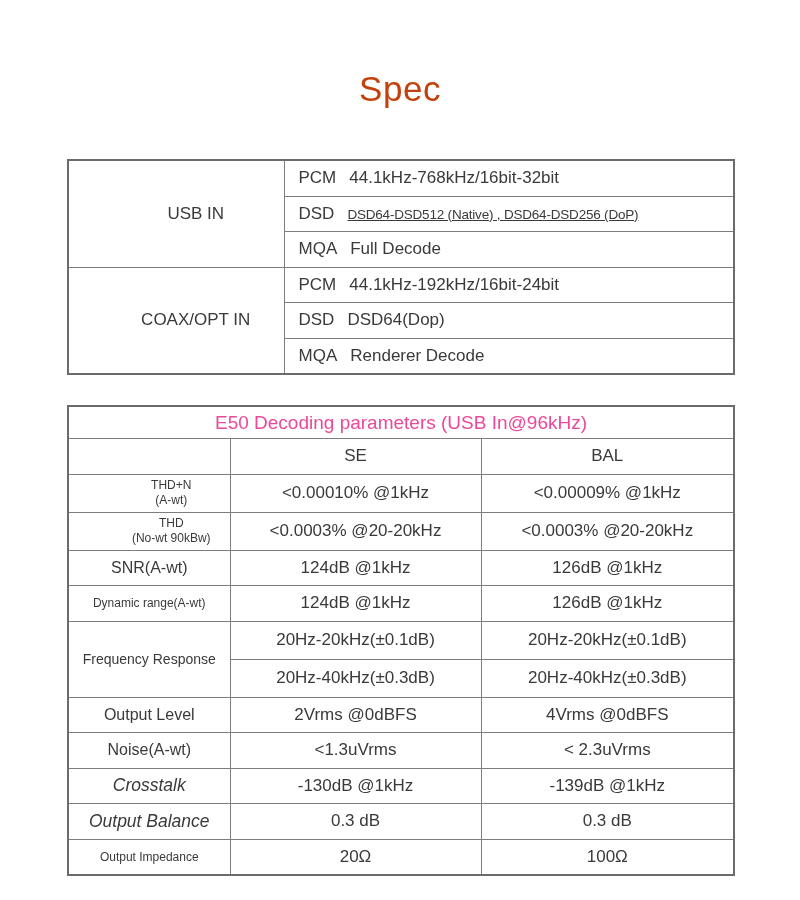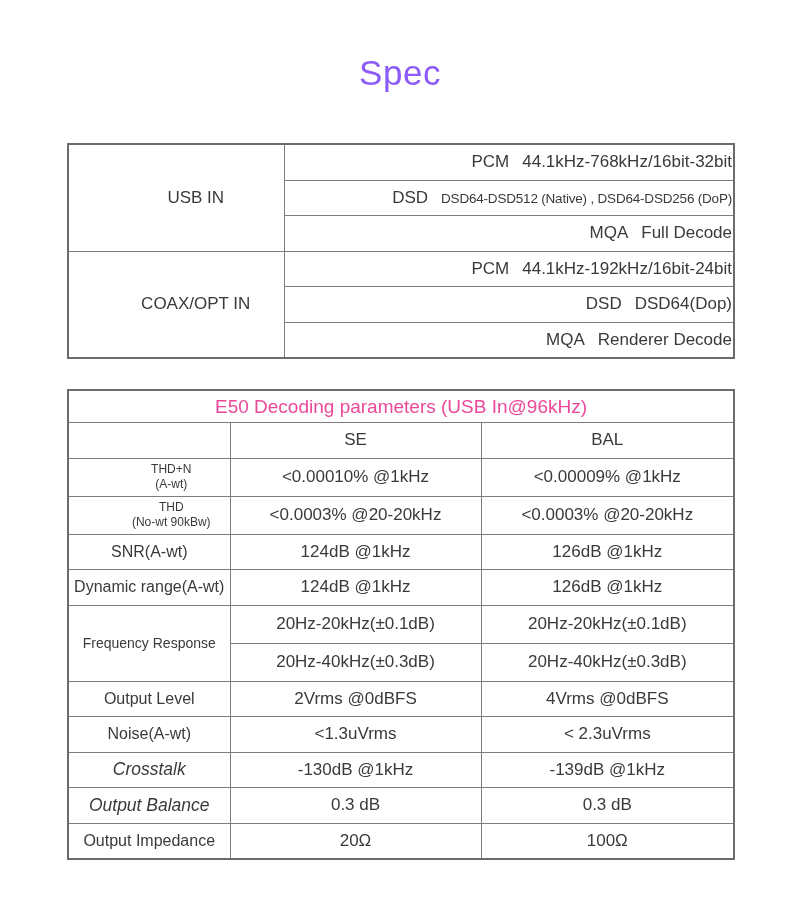--- a/index.html
+++ b/index.html
@@ -12,26 +12,26 @@
     color: #3a3a3a;
     -webkit-font-smoothing: antialiased;
   }
   .page {
     width: 800px;
     height: 900px;
     overflow: hidden;
     background: #ffffff;
   }
   .title {
-    margin: 0;
+    margin: 16px;
     padding-top: 52px;
     text-align: center;
     font-size: 35px;
     font-weight: 400;
-    color: #8b5cf6;
+    color: #c2410c;
     letter-spacing: 0.5px;
     line-height: 1.2;
   }
   table.tbl {
     border-collapse: collapse;
     table-layout: fixed;
     margin-left: 67px;
     border: 2px solid #6b6b6b;
   }
   table.tbl td {
@@ -44,42 +44,42 @@
   table.io { width: 666px; margin-top: 49px; }
   table.io col.c1 { width: 216px; }
   table.io col.c2 { width: 450px; }
   table.io td { height: 32.5px; }
   table.io td.lbl {
     text-align: center;
     font-size: 17px;
     padding-left: 40px;
   }
   table.io td.kv {
-    text-align: right;
+    text-align: left;
     padding-left: 14px;
     font-size: 17px;
   }
   .key { margin-right: 13px; }
-  .val-small { font-size: 13.5px; letter-spacing: -0.2px; }
+  .val-small { font-size: 13.5px; letter-spacing: -0.2px; text-decoration: underline; }
   
   table.dec { width: 666px; margin-top: 30px; }
   table.dec col.c1 { width: 162px; }
   table.dec col.c2 { width: 251px; }
   table.dec col.c3 { width: 253px; }
   table.dec td { text-align: center; height: 32.5px; }
   td.tbl-title {
     font-size: 19px;
     height: 29px !important;
     color: #ec4899;
   }
   td.colhead { font-size: 17px; margin-top: 16px; }
   td.param { font-size: 16px; }
   td.param .line { display: block; line-height: 1.25; margin-left: 44px; }
   td.param.sz-xs { font-size: 12px; }
-  td.param.sz-s  { font-size: 16px; }
+  td.param.sz-s  { font-size: 12px; }
   td.param.sz-m  { font-size: 14px; margin-left: 10px; }
   td.param.sz-l  { font-size: 17.5px; font-style: italic; }
   td.value { font-size: 17px; }
   tr.tall td { height: 35px; }
 </style>
 </head>
 <body>
 
 <div class="page">
 

